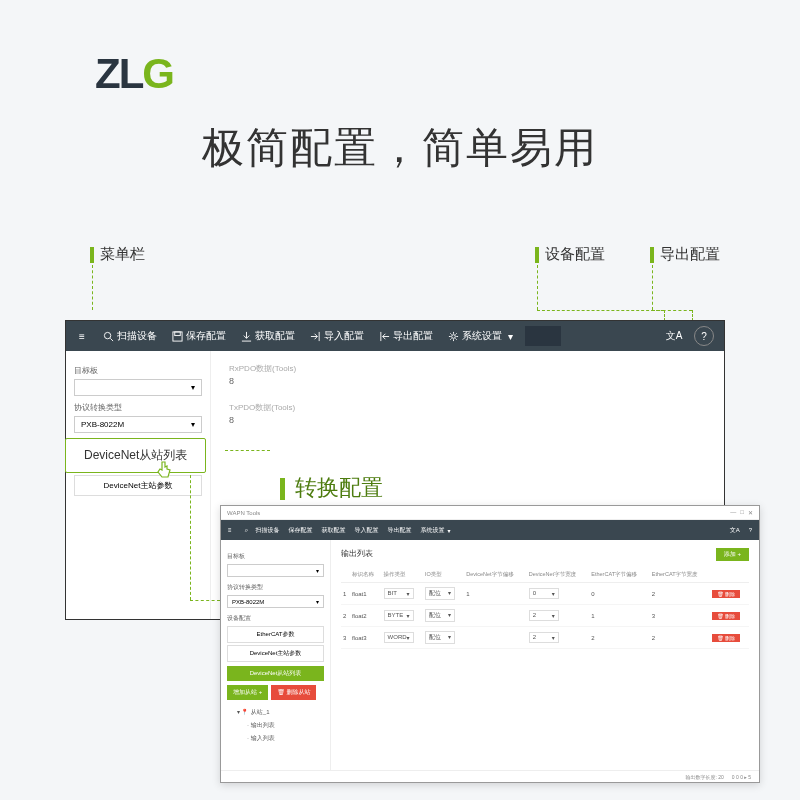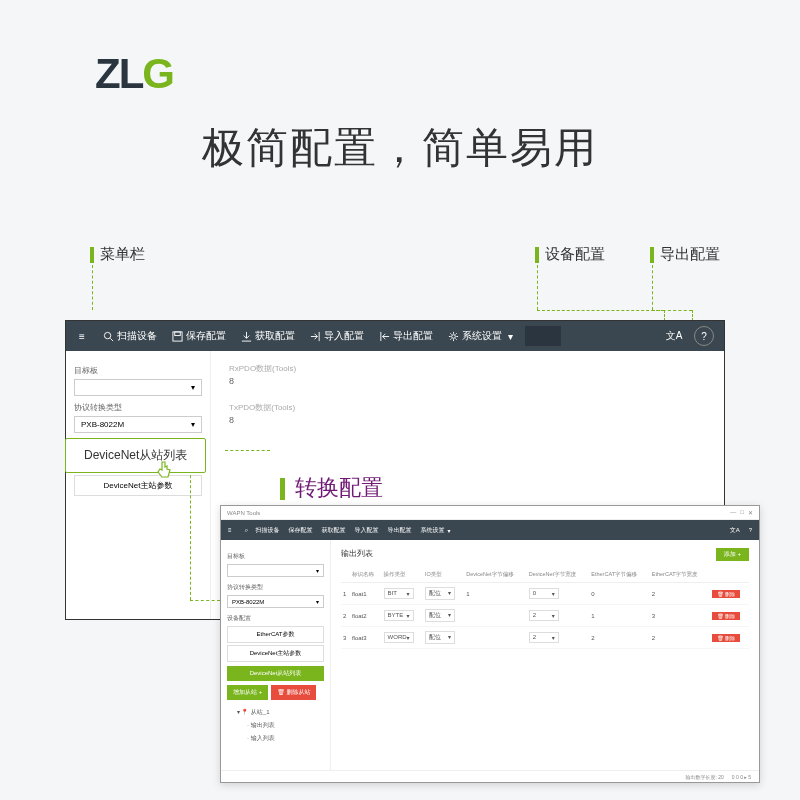--- a/index.html
+++ b/index.html
@@ -45,21 +45,21 @@
 .sel-box { border: 1px solid #ccc; padding: 3px 6px; font-size: 8px; display: flex; justify-content: space-between; align-items: center; background: #fff; }
 .btn-green { background: #7ab51d; color: #fff; text-align: center; padding: 4px; font-size: 8px; margin-top: 4px; }
 .btn-white { background: #fff; border: 1px solid #ddd; text-align: center; padding: 4px; font-size: 8px; margin-top: 2px; }
 .rx-label { font-size: 8px; color: #aaa; margin-bottom: 2px; }
 .rx-val { font-size: 9px; color: #666; margin-bottom: 16px; }
 
 
 .callout { position: absolute; top: 438px; left: 65px; background: #fff; border: 1.5px solid #7ab51d; padding: 8px 18px; font-size: 12px; color: #333; border-radius: 2px; z-index: 5; }
 .cursor-icon { position: absolute; top: 460px; left: 155px; z-index: 6; color: #7ab51d; font-size: 16px; }
 
-.section-title { position: absolute; top: 473px; left: 280px; font-size: 22px; color: #701a75; font-weight: 500; }
+.section-title { position: absolute; top: 473px; left: 280px; font-size: 22px; color: #4d7c0f; font-weight: 500; }
 .section-title .bar { display: inline-block; width: 5px; height: 22px; background: #7ab51d; vertical-align: middle; margin-right: 10px; }
 
 .hdash { position: absolute; border-top: 1px dashed #7ab51d; }
 .hdash1 { top: 450px; left: 225px; width: 45px; }
 
 
 .win2 { position: absolute; top: 505px; left: 220px; width: 540px; height: 278px; background: #fff; border: 1px solid #999; box-shadow: 0 2px 8px rgba(0,0,0,0.15); font-size: 7px; z-index: 10; }
 .win2-titlebar { height: 14px; background: #fff; display: flex; align-items: center; padding: 0 6px; border-bottom: 1px solid #eee; color: #888; font-size: 6px; justify-content: space-between; }
 .win2-titlebar .wctrls { display: flex; gap: 4px; }
 .win2-toolbar { background: #3a4750; height: 20px; display: flex; align-items: center; color: #fff; padding: 0 3px; gap: 1px; font-size: 6px; }

